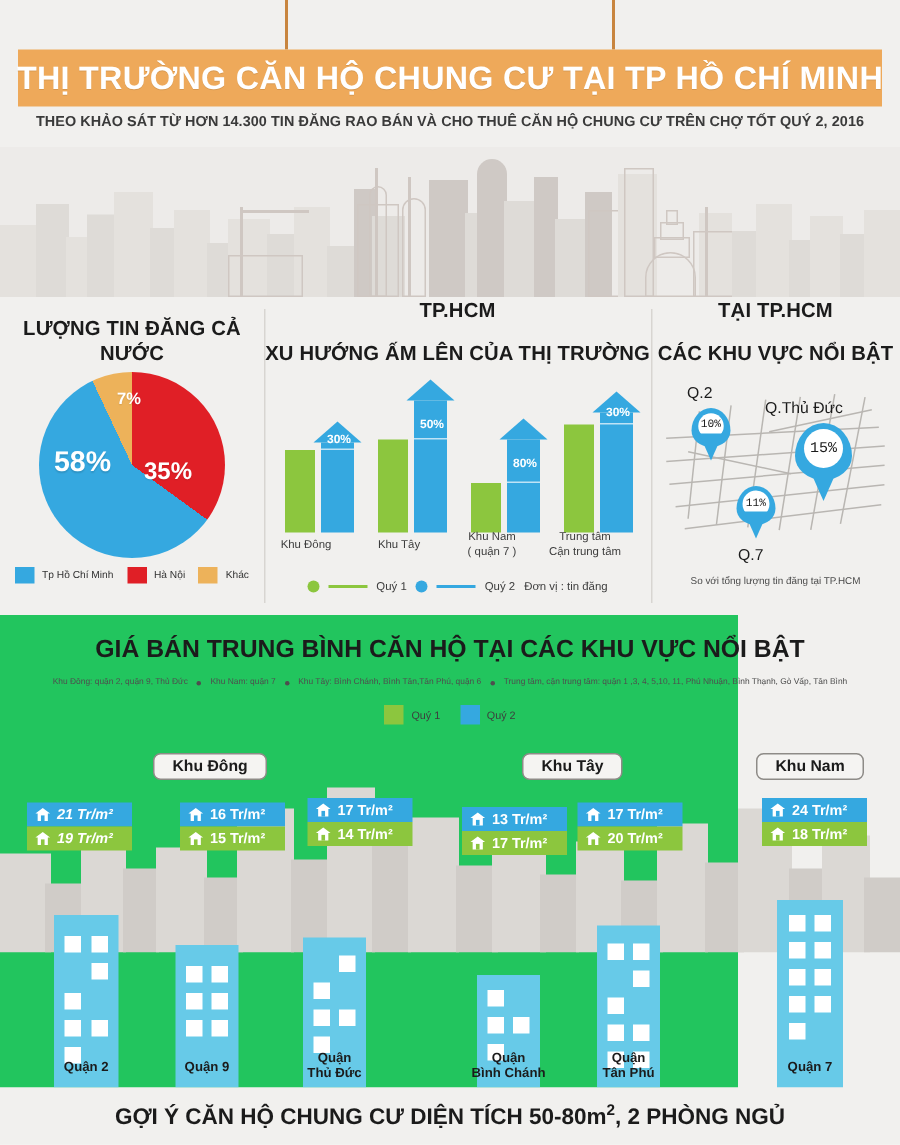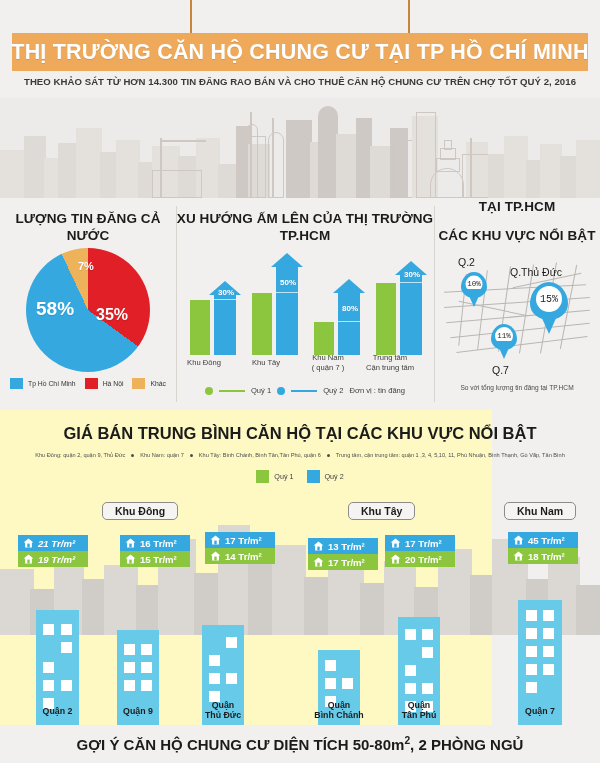--- a/index.html
+++ b/index.html
@@ -154,21 +154,21 @@
   }
   .map-name { position: absolute; font-size: 10.5px; color: #1b1b1b; white-space: nowrap; }
   .map-foot {
     position: absolute; left: 0; top: 186px; width: 166px; text-align: center;
     font-size: 6.6px; color: #4a4a4a;
   }
 
   
   .price-sec {
     position: absolute; left: 0; top: 410px; width: 492px; height: 315px;
-    background: #fef9c3;
+    background: #22c55e;
   }
   .price-title {
     position: absolute; left: 0; top: 14px; width: 600px; text-align: center;
     font-size: 16.5px; font-weight: bold; color: #1b1b1b; white-space: nowrap;
   }
   .price-note {
     position: absolute; left: 0; top: 42px; width: 600px;
     display: flex; align-items: center; justify-content: center; gap: 6px;
     font-size: 5.6px; color: #4e4e4e; white-space: nowrap;
   }
@@ -301,22 +301,22 @@
       <span class="sw" style="background:#35a8e0"></span>
       <span class="nm">Tp Hồ Chí Minh</span>
       <span class="sw" style="background:#e01f26"></span>
       <span class="nm">Hà Nội</span>
       <span class="sw" style="background:#edb25a"></span>
       <span class="nm">Khác</span>
     </div>
   </div>
 
   <div class="bars-wrap">
+    <div class="panel-title">TP.HCM</div>
     <div class="panel-title" style="padding-top:12px;">XU HƯỚNG ẤM LÊN CỦA THỊ TRƯỜNG</div>
-    <div class="panel-title">TP.HCM</div>
 
     <div class="bars-area">
 
       <div class="grp" style="left:0;">
         <div class="bar-g" style="height:55px;"></div>
         <div class="arrow">
           <div class="arrow-head" style="bottom:60px;"></div>
           <div class="arrow-shaft" style="height:60px;"></div>
           <div class="arrow-tick" style="bottom:55px;"></div>
           <div class="arrow-pct" style="bottom:58px;">30%</div>
@@ -548,21 +548,21 @@
       <span>20 Tr/m²</span>
     </div>
   </div>
 
   <div class="ptag" style="left:508px;top:122px;">
     <div class="row q2">
       <span class="hico"><svg viewBox="0 0 11 10" width="11" height="10">
             <path d="M5.5 0.6 L10.4 4.4 H8.9 V9.4 H2.1 V4.4 H0.6 Z" fill="#ffffff"></path>
             <rect x="4.3" y="5.6" width="2.4" height="3.8" fill="#35a8e0"></rect>
           </svg></span>
-      <span>45 Tr/m²</span>
+      <span>24 Tr/m²</span>
     </div>
     <div class="row q1">
       <span class="hico"><svg viewBox="0 0 11 10" width="11" height="10">
             <path d="M5.5 0.6 L10.4 4.4 H8.9 V9.4 H2.1 V4.4 H0.6 Z" fill="#ffffff"></path>
             <rect x="4.3" y="5.6" width="2.4" height="3.8" fill="#8cc63e"></rect>
           </svg></span>
       <span>18 Tr/m²</span>
     </div>
   </div>
 

